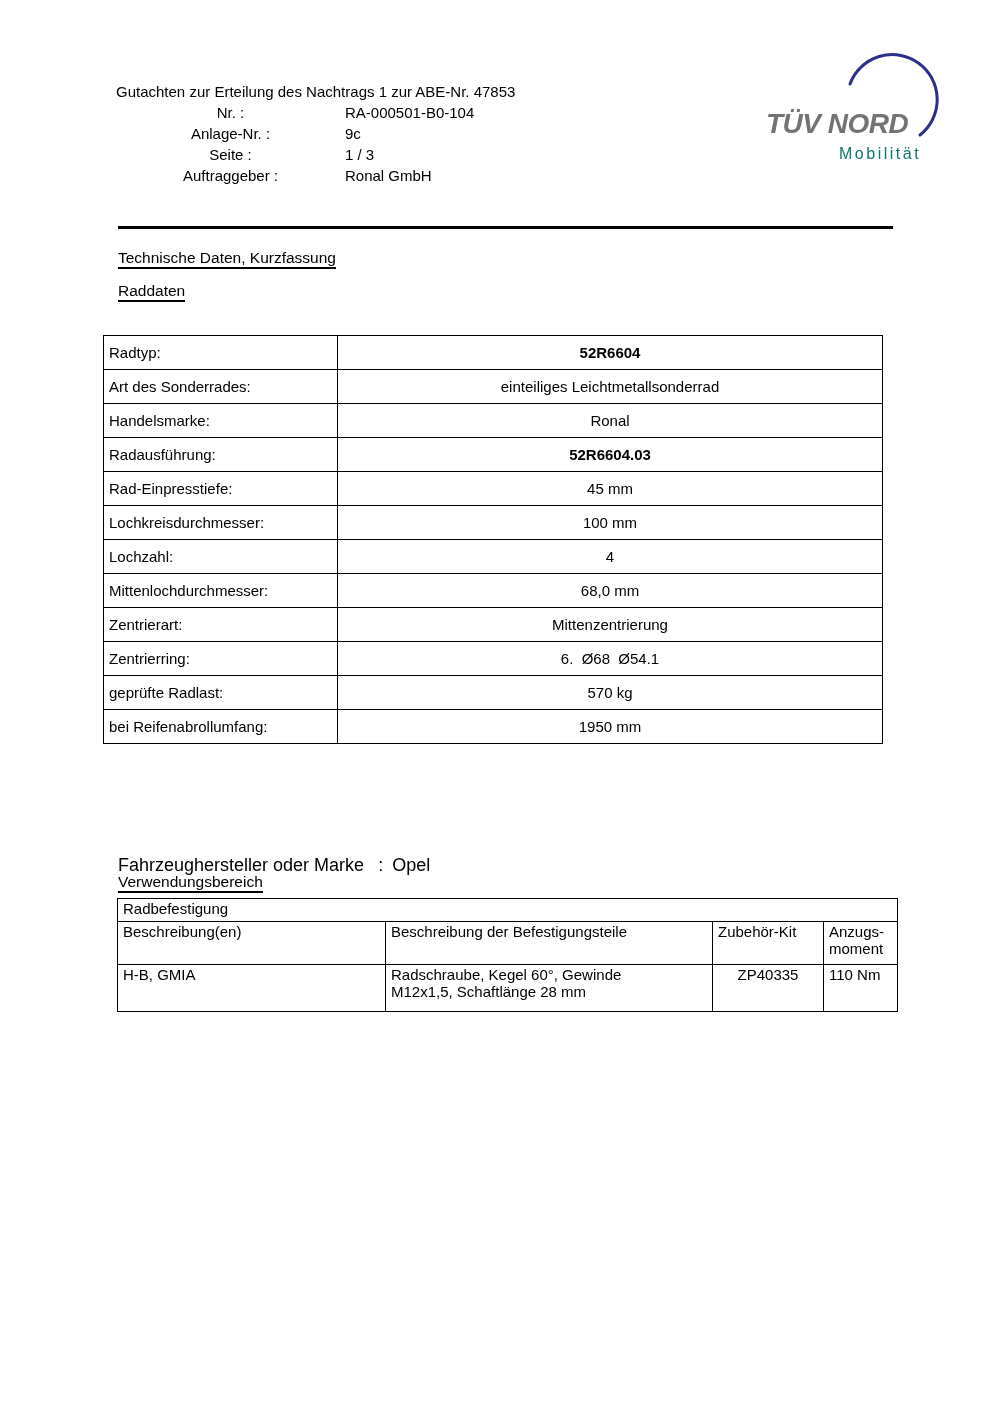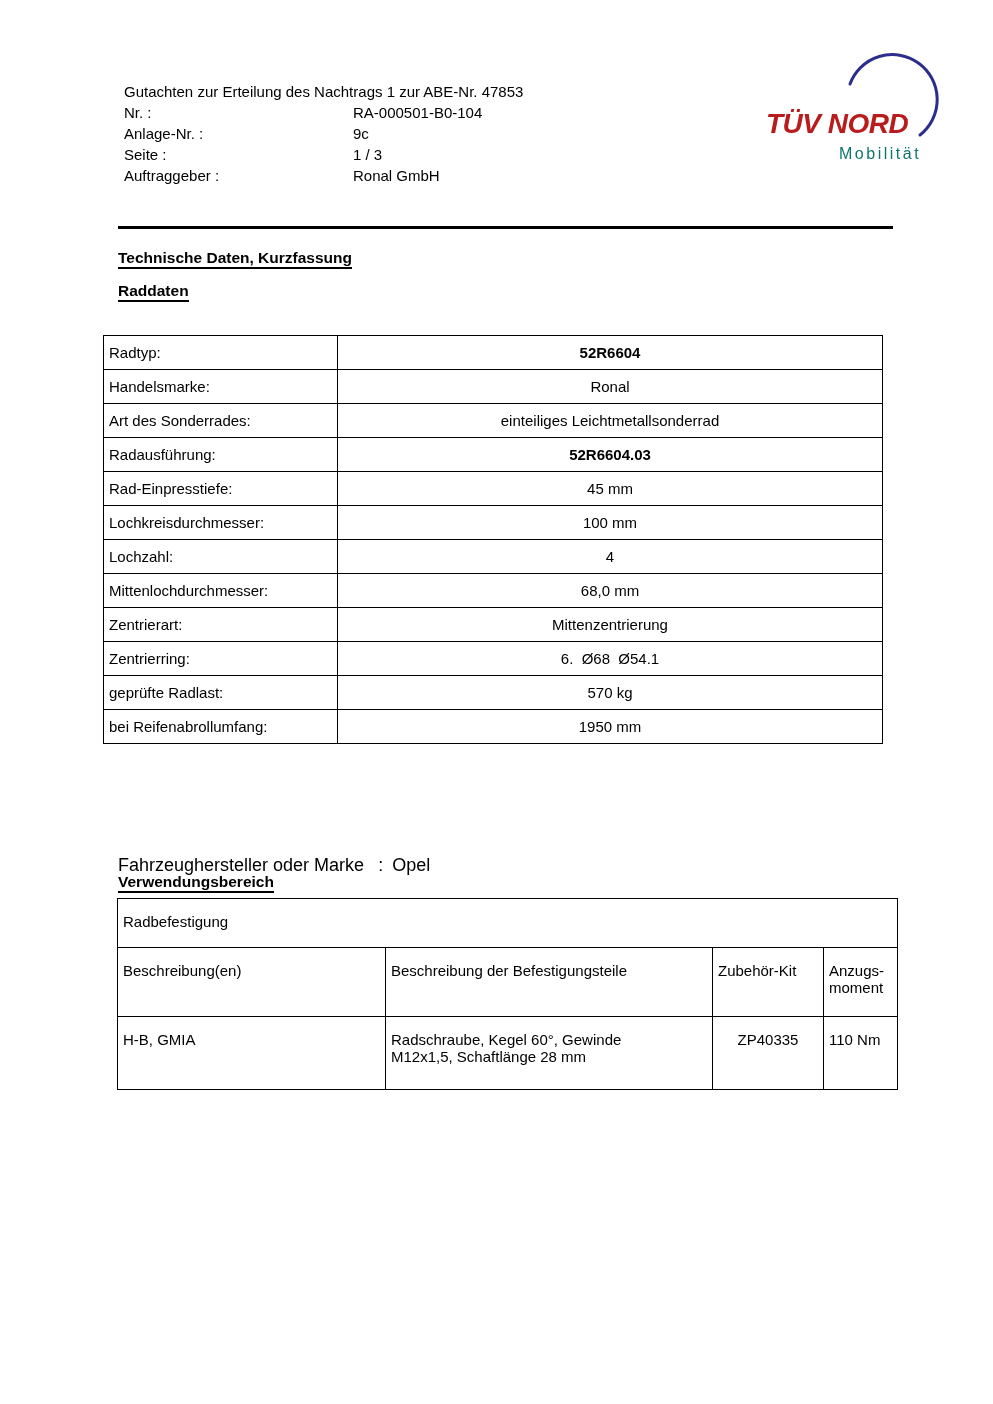--- a/index.html
+++ b/index.html
@@ -3,59 +3,59 @@
 <meta charset="utf-8">
 <style>
   html, body { margin:0; padding:0; background:#ffffff; }
   .page {
     position:relative; width:993px; height:1404px; background:#fff;
     font-family:"Liberation Sans","DejaVu Sans",sans-serif; color:#000;
     overflow:hidden;
   }
 
   
-  .header-block { position:absolute; left:124px; top:81px; font-size:15px; line-height:21px; }
+  .header-block { position:absolute; left:116px; top:81px; font-size:15px; line-height:21px; }
   .hf-row { display:flex; }
-  .hf-label { width:229px; flex:0 0 229px; }
+  .hf-label { width:229px; flex:0 0 229px;text-align:center; }
 
   
   .logo-box { position:absolute; left:730px; top:40px; width:250px; height:140px; }
   .logo-arc { position:absolute; left:0; top:0; }
   .logo-brand {
     position:absolute; left:36px; top:68px; font-size:28px; font-weight:700;
     font-style:italic; letter-spacing:-0.5px; white-space:nowrap;
   }
   .logo-sub {
     position:absolute; left:109px; top:105px; font-size:16px; 
     letter-spacing:2.5px; color:#0f766e; white-space:nowrap;
   }
 
   .rule { position:absolute; left:118px; top:226px; width:775px; height:3px; background:#000; }
 
   
-  .sec-heading { position:absolute; left:118px; font-size:15.5px; font-weight:700; white-space:nowrap; }
+  .sec-heading { position:absolute; left:118px; font-size:15.5px; font-weight:400; white-space:nowrap; }
   .sec-heading > span { border-bottom:2px solid #000; padding-bottom:1px; }
   .h-tech { top:249px; }
   .h-rad  { top:282px; }
   .h-verw { top:825px;margin-top:48px; }
 
   
   .raddaten { position:absolute; left:103px; top:335px; width:780px; border-collapse:collapse; font-size:15px; table-layout:fixed; }
   .raddaten td { border:1px solid #000; height:33px; padding:0 5px; }
   .raddaten td.lbl { width:223px; }
   .raddaten td.val { text-align:center; white-space:pre-wrap; }
   .bold { font-weight:700; }
 
   
   .hersteller { position:absolute; left:118px; top:855px; font-size:18px; }
   .hersteller .colon { margin-left:14px; margin-right:9px; }
 
   
   .befestigung { position:absolute; left:117px; top:898px; width:780px; border-collapse:collapse; font-size:15px; table-layout:fixed; }
-  .befestigung td { border:1px solid #000; padding:14px 5px; vertical-align:top; white-space:pre-wrap; overflow:hidden; }
+  .befestigung td { border:1px solid #000; padding:1px 5px; vertical-align:top; white-space:pre-wrap; overflow:hidden; }
   .befestigung tr.title-row td { height:20px; }
   .befestigung tr.hdr td { height:40px; }
   .befestigung tr.data td { height:44px; }
   .befestigung td.kit { text-align:center; }
 
   .footer { position:absolute; left:118px; top:1346px; font-size:14.5px; white-space:nowrap; }
 </style>
 </head>
 <body>
 
@@ -78,46 +78,46 @@
     <div class="hf-row">
       <span class="hf-label">Auftraggeber :</span>
       <span class="hf-value">Ronal GmbH</span>
     </div>
   </div>
 
   <div class="logo-box">
     <svg class="logo-arc" width="250" height="140" viewBox="0 0 250 140">
       <path d="M 120 44 A 45 45 0 1 1 190 95" fill="none" stroke="#2b2e8c" stroke-width="3" stroke-linecap="round"></path>
     </svg>
-    <div class="logo-brand" style="color:#b91c1c">TÜV NORD</div>
+    <div class="logo-brand" style="color:#737373">TÜV NORD</div>
     <div class="logo-sub">Mobilität</div>
   </div>
 
   <div class="rule"></div>
 
   <div class="sec-heading h-tech">
     <span>Technische Daten, Kurzfassung</span>
   </div>
   <div class="sec-heading h-rad">
     <span>Raddaten</span>
   </div>
 
   <table class="raddaten">
     <tbody>
       <tr>
         <td class="lbl">Radtyp:</td>
         <td class="val bold">52R6604</td>
       </tr>
       <tr>
+        <td class="lbl">Art des Sonderrades:</td>
+        <td class="val">einteiliges Leichtmetallsonderrad</td>
+      </tr>
+      <tr>
         <td class="lbl">Handelsmarke:</td>
         <td class="val">Ronal</td>
-      </tr>
-      <tr>
-        <td class="lbl">Art des Sonderrades:</td>
-        <td class="val">einteiliges Leichtmetallsonderrad</td>
       </tr>
       <tr>
         <td class="lbl">Radausführung:</td>
         <td class="val bold">52R6604.03</td>
       </tr>
       <tr>
         <td class="lbl">Rad-Einpresstiefe:</td>
         <td class="val">45 mm</td>
       </tr>
       <tr>

